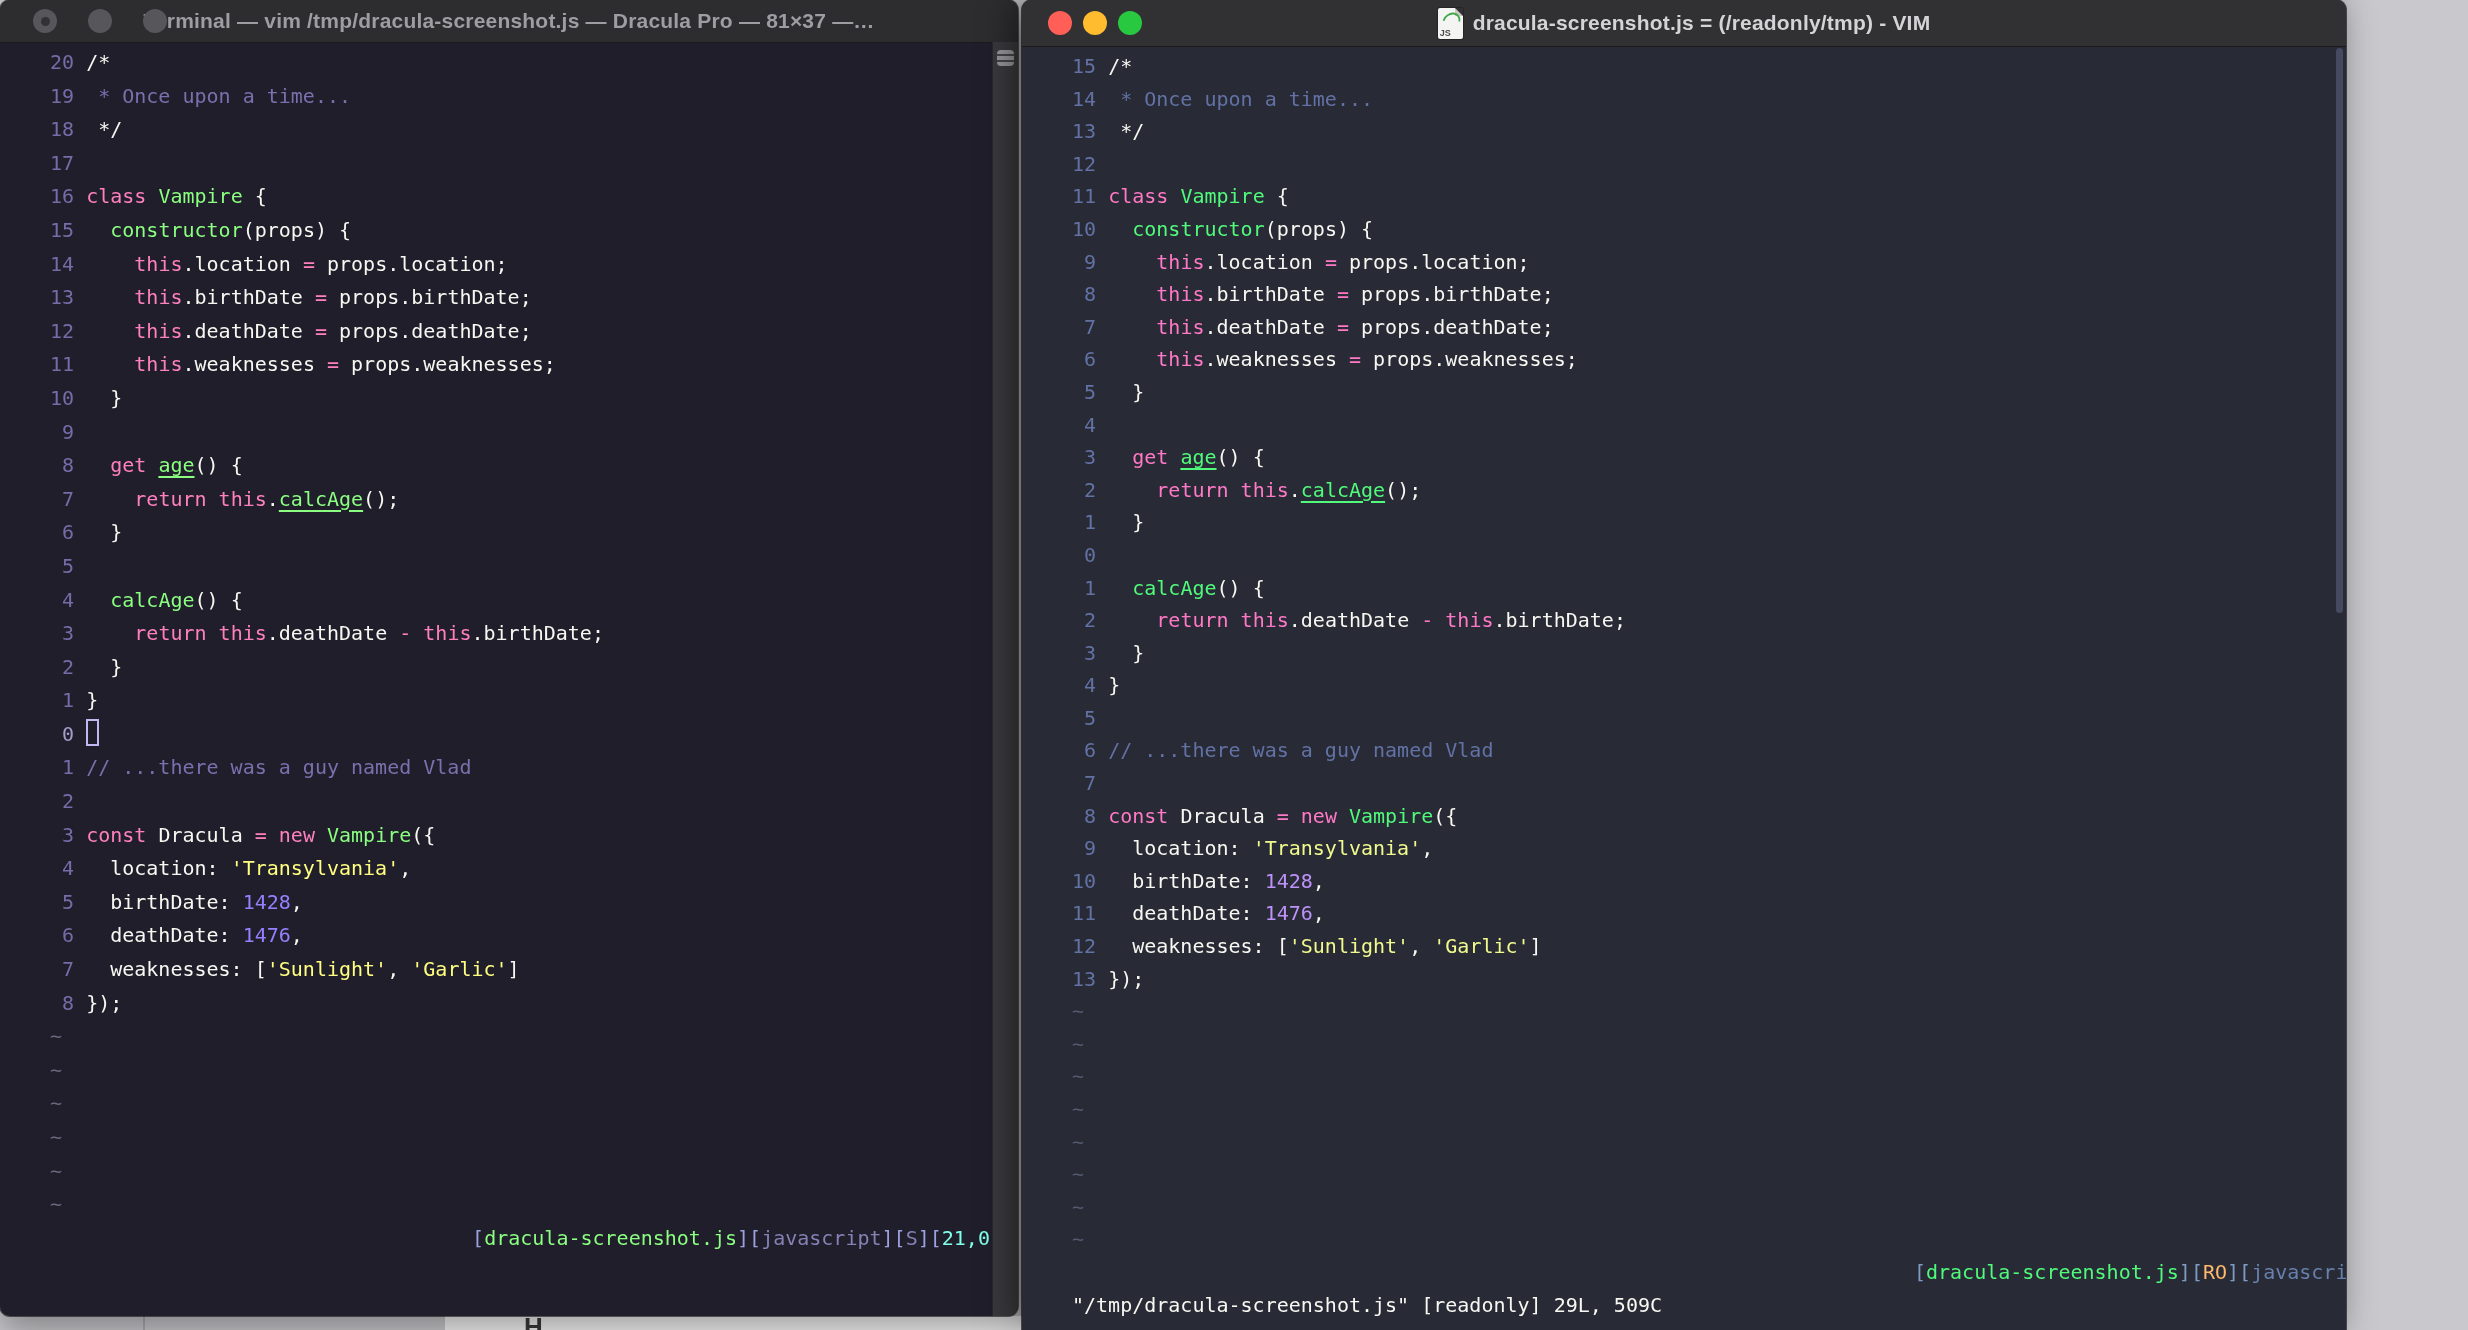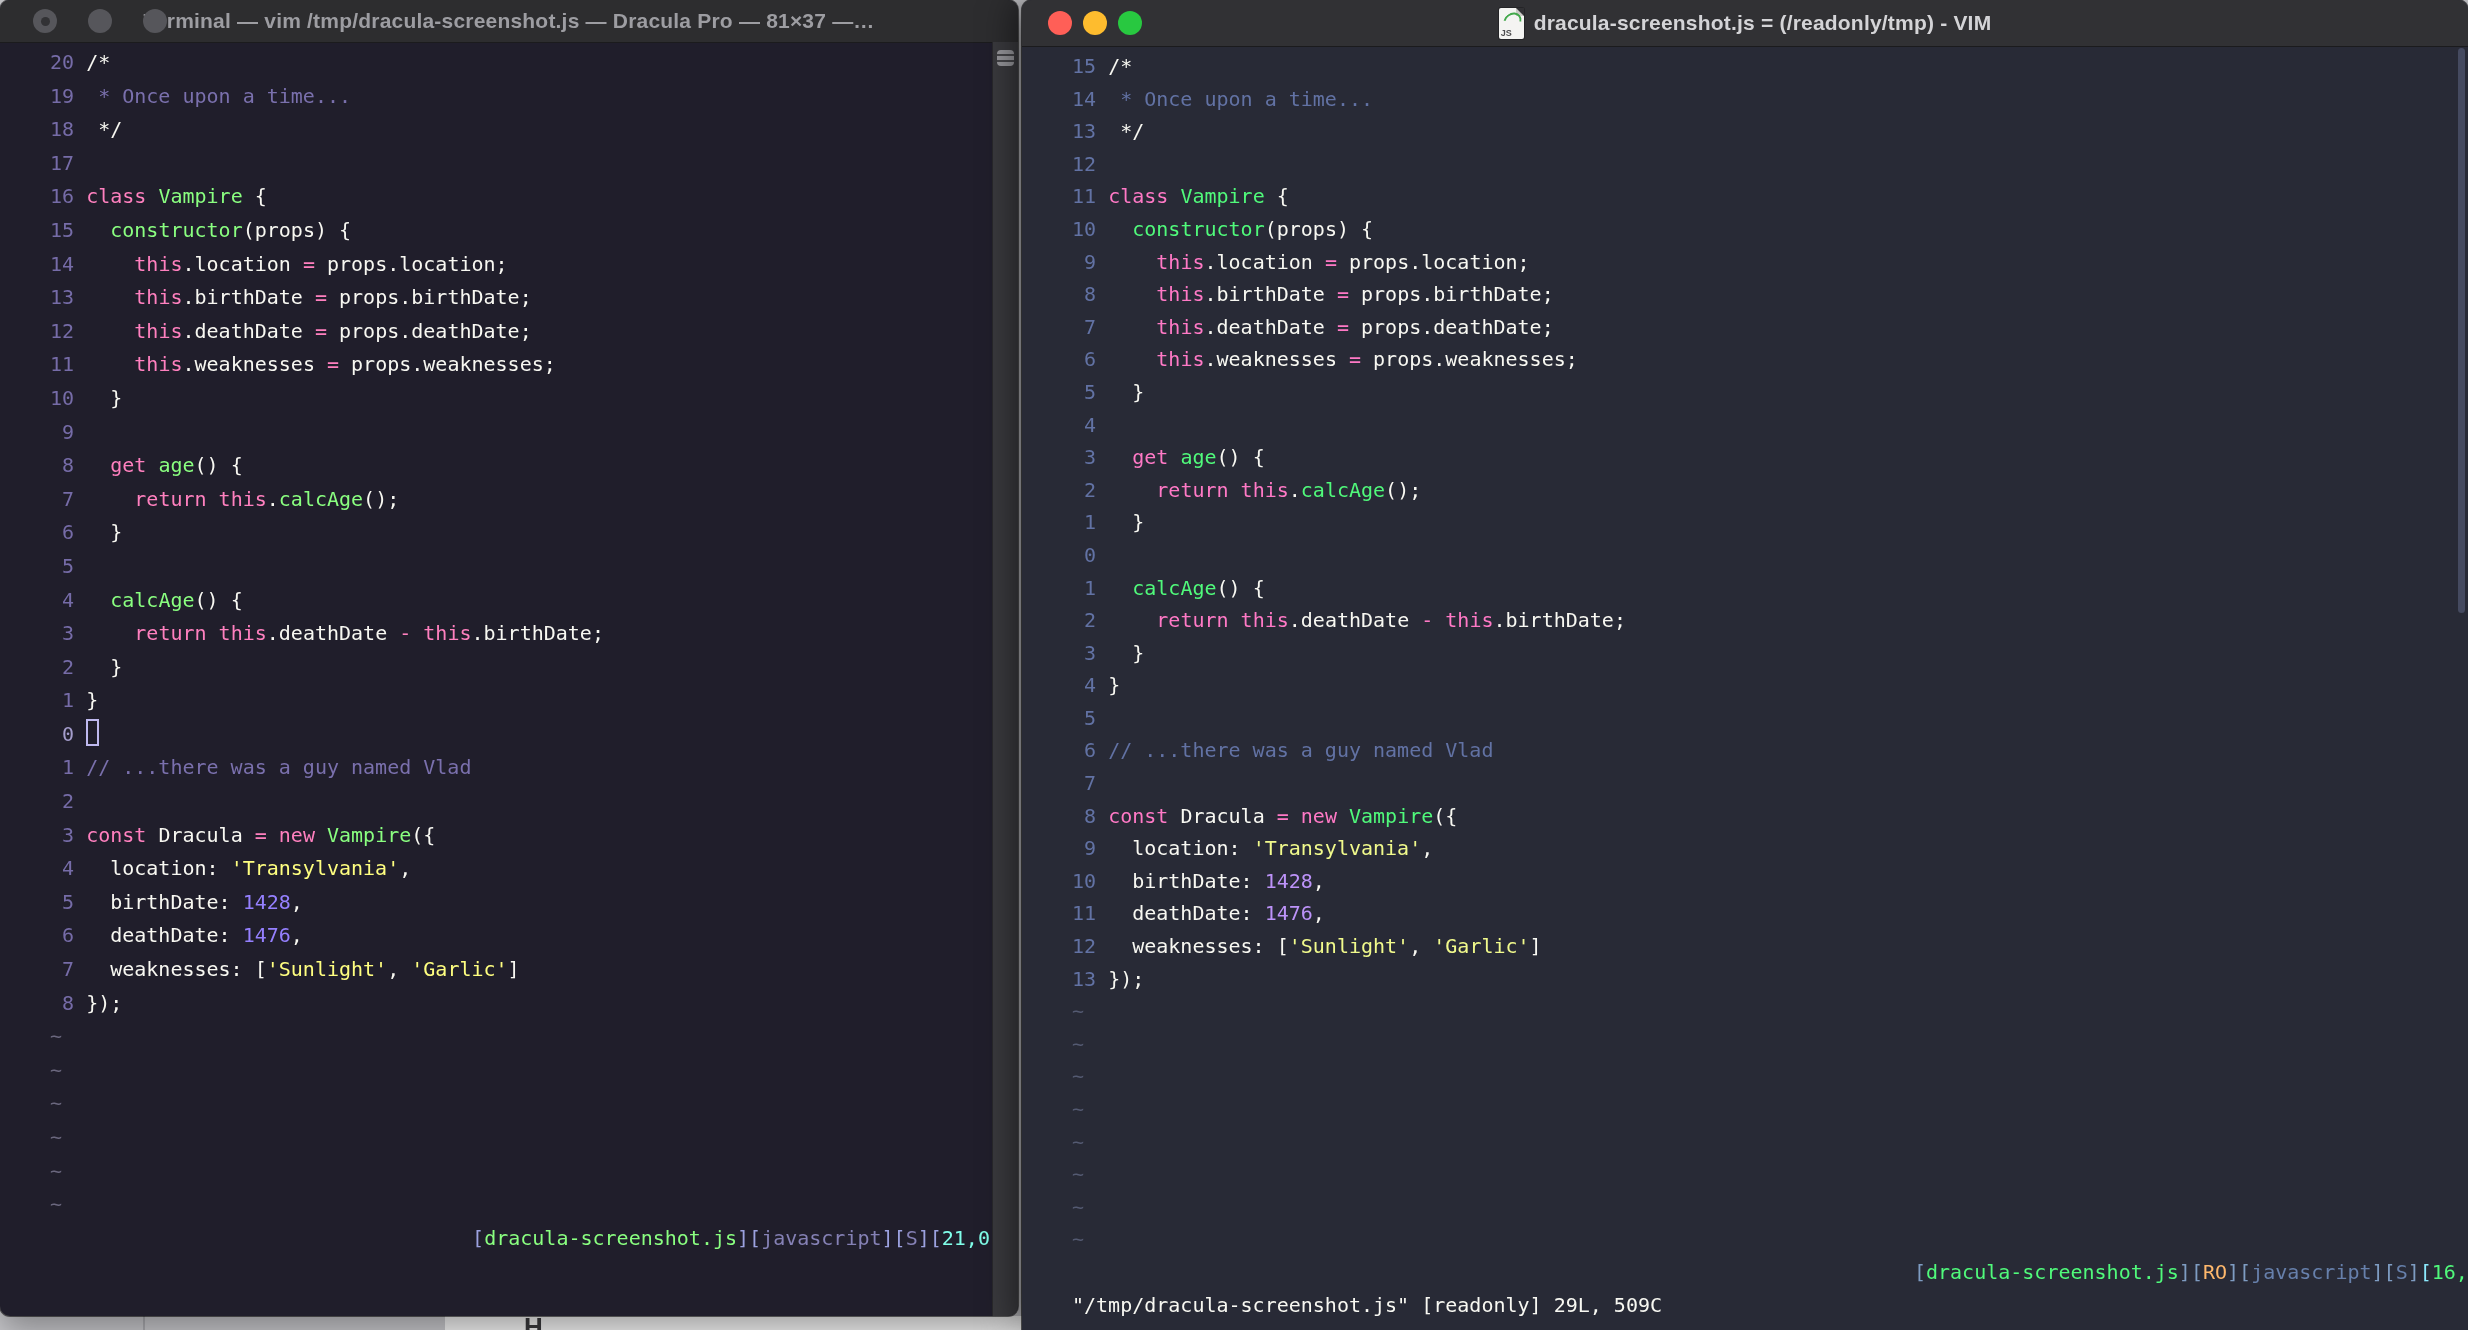--- a/index.html
+++ b/index.html
@@ -11,21 +11,21 @@
     font-family:"Liberation Sans",sans-serif;
   }
   .window{position:absolute;border-radius:10px;overflow:hidden;}
   #win-left{
     left:0;top:0;width:1018px;height:1316px;
     background:var(--bg);
     box-shadow:0 0 0 1px rgba(0,0,0,.55), 0 14px 34px rgba(0,0,0,.35);
     z-index:1;
   }
   #win-right{
-    left:1022px;top:0;width:1446px;height:1330px;
+    left:1022px;top:0;width:1324px;height:1330px;
     background:var(--bg);
     border-radius:10px 10px 0 0;
     box-shadow:-8px 0 34px rgba(0,0,0,.5), 0 0 0 1px rgba(0,0,0,.6);
     z-index:2;
   }
   .titlebar{
     position:relative;height:42px;
     display:flex;align-items:center;justify-content:center;gap:10px;
     background:var(--tbbg);color:var(--tbfg);
     border-bottom:1px solid #1B1B1D;
@@ -53,21 +53,21 @@
   #win-left .code{--lh:33.6px;width:952px;}
   #win-right .code{--lh:32.6px;top:50px;width:1420px;}
   .code{line-height:var(--lh);}
   .row{height:var(--lh);white-space:pre;}
   .ln{color:var(--ln);}
   .row.cur .ln{color:var(--lncur);}
   .c-fg{color:var(--fg);}
   .c-cm{color:var(--cm);text-align:right;}
   .c-kw{color:var(--kw);}
   .c-fn{color:var(--fn);}
-  .c-fnu{color:var(--fn);text-decoration-thickness:1.5px;text-underline-offset:4px;}
+  .c-fnu{color:var(--fn);text-decoration:underline;text-decoration-thickness:1.5px;text-underline-offset:4px;}
   .c-str{color:var(--str);}
   .c-num{color:var(--num);}
   .c-sb{color:var(--sb);}
   .c-sl{color:var(--sl);}
   .c-cy{color:var(--cy);}
   .c-or{color:var(--or);}
   .c-cb{color:var(--cb);}
   .tilde{color:var(--tilde);}
   .statusrow{display:flex;justify-content:flex-end;}
   .msgrow{color:var(--fg);}

